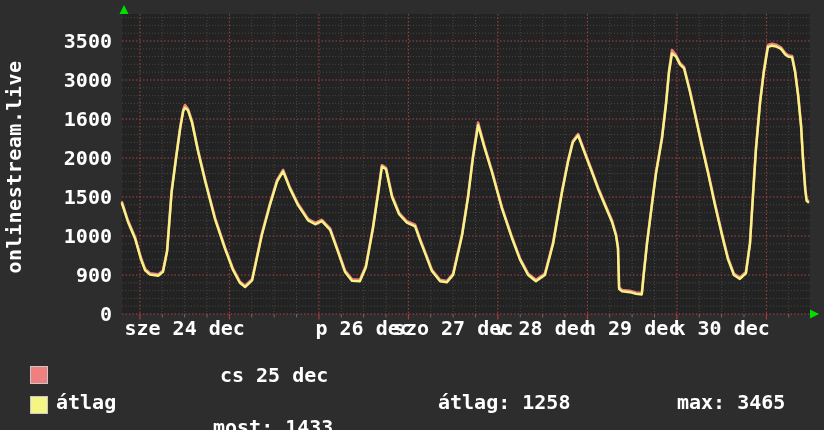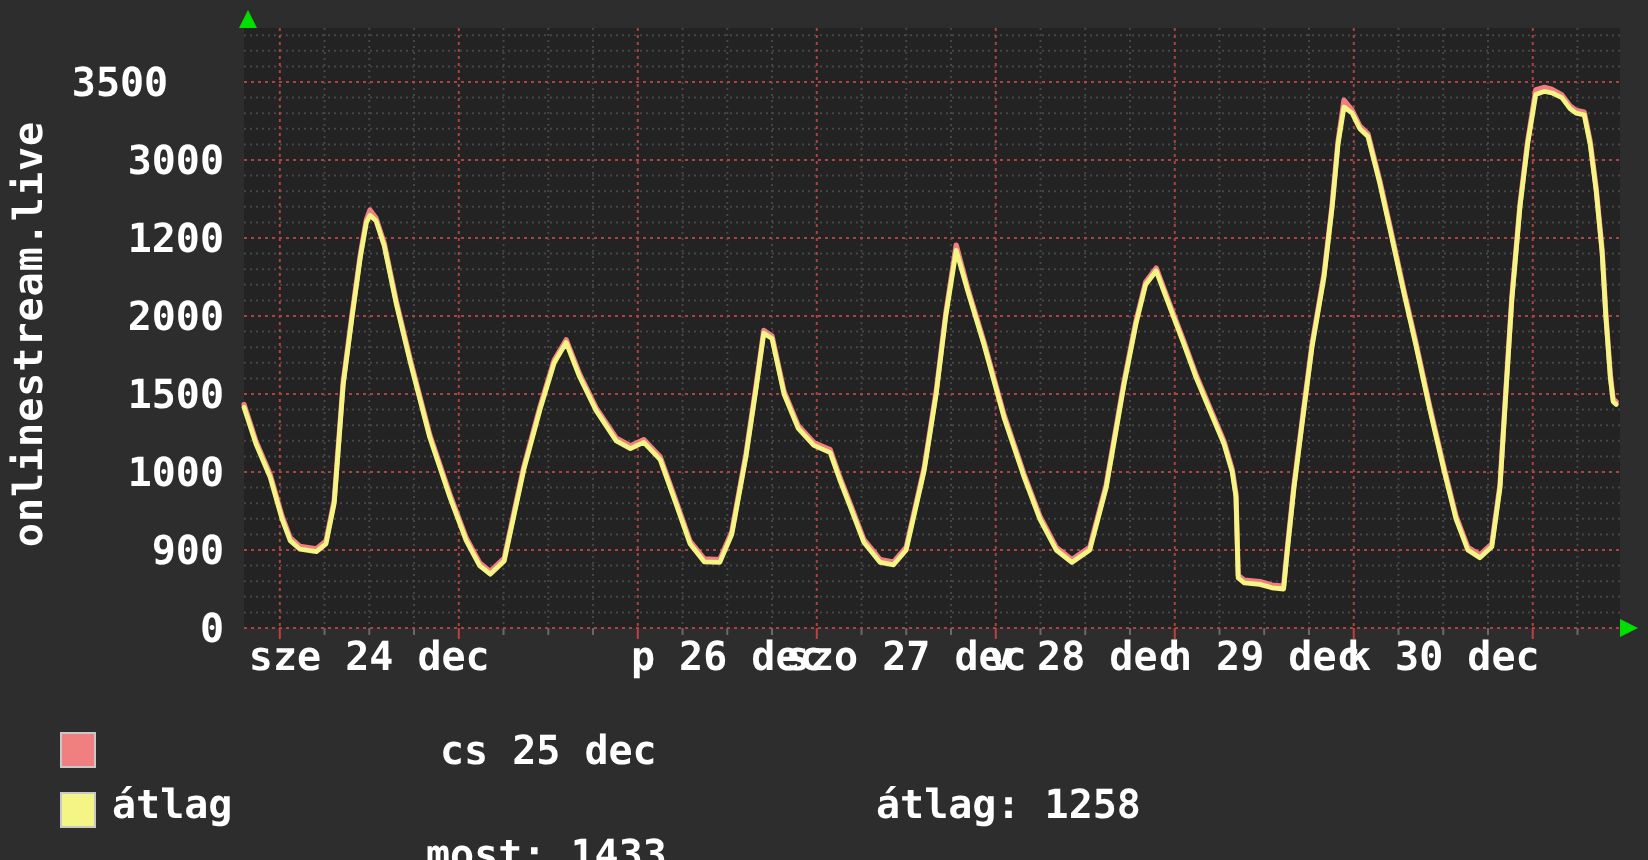--- a/index.html
+++ b/index.html
@@ -144,33 +144,34 @@
       <polygon points="124,5 119.5,14 128.5,14" fill="#00e000"></polygon>
       <polygon points="819,314 810,309.5 810,318.5" fill="#00e000"></polygon>
     </svg>
   <div class="vlabel">onlinestream.live</div>
   <div id="ylabels">
       <div class="ylab" style="right: 712px; top: 303px;">0</div>
       <div class="ylab" style="right: 712px; top: 264px;">900</div>
       <div class="ylab" style="right: 712px; top: 225px;">1000</div>
       <div class="ylab" style="right: 712px; top: 186px;">1500</div>
       <div class="ylab" style="right: 712px; top: 147px;">2000</div>
-      <div class="ylab" style="right: 712px; top: 108px;">1200</div>
+      <div class="ylab" style="right: 712px; top: 108px;">1600</div>
       <div class="ylab" style="right: 712px; top: 69px;">3000</div>
-      <div class="ylab" style="right: 712px; top: 30px; text-align: center;">3500</div>
+      <div class="ylab" style="right: 712px; top: 30px;">3500</div>
     </div>
   <div id="xlabels">
       <div class="xlab" style="left: 184.647px; text-align: center;">sze 24 dec</div>
       <div class="xlab" style="left: 274.143px; margin-top: 47px;">cs 25 dec</div>
       <div class="xlab" style="left: 363.639px;">p 26 dec</div>
       <div class="xlab" style="left: 453.135px;">szo 27 dec</div>
       <div class="xlab" style="left: 542.631px;">v 28 dec</div>
       <div class="xlab" style="left: 632.127px;">h 29 dec</div>
       <div class="xlab" style="left: 721.623px;">k 30 dec</div>
     </div>
 
   <span class="swatch" style="top: 366px; background: rgb(240, 128, 128);"></span>
   <span class="swatch" style="top: 396px; background: rgb(245, 245, 133);"></span>
   <span class="leg-label" style="top:391px">átlag</span>
 
   <span class="stat stat1">most: 1433</span>
   <span class="stat stat2">átlag: 1258</span>
+  <span class="stat stat3">max: 3465</span>
 </div>
 
 </body></html>

